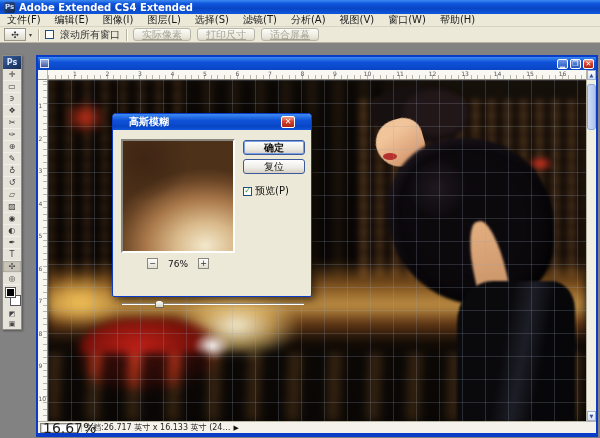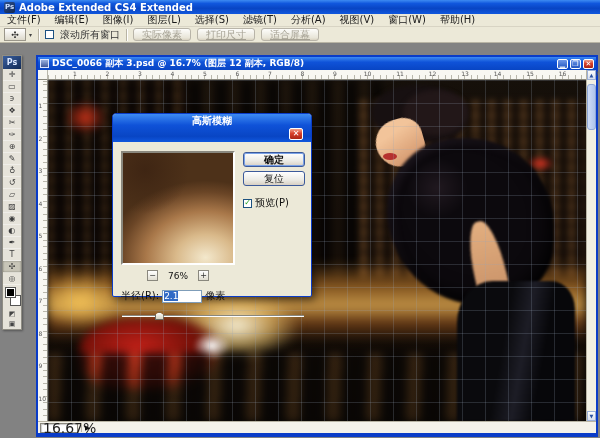--- a/index.html
+++ b/index.html
@@ -130,23 +130,23 @@
     border-top:1px solid #b8b4a4; display:flex; align-items:center; font-size:8px; color:#222; gap:3px; padding:0 2px; }
   .zoom-box { width:38px; height:10px; background:#fff; border:1px solid #8a887e; box-shadow:inset 1px 1px 1px #ccc;
     font-size:14px; padding:0 2px; line-height:9px; }
   .sb-sep { width:1px; height:9px; background:#b8b4a4; }
   .sb-doc { white-space:nowrap; overflow:hidden; max-width:200px; }
   .sb-arrow { font-size:7px; color:#111; }
 
   
   .dialog { position:absolute; left:112px; top:113px; width:200px; height:184px; background:#ece9d8;
     border:1px solid #0a3cc8; border-radius:4px 4px 2px 2px; box-shadow:3px 3px 8px rgba(0,0,0,.55); z-index:10; }
-  .dlg-titlebar { height:28px; border-radius:3px 3px 0 0;
+  .dlg-titlebar { height:16px; border-radius:3px 3px 0 0;
     background:linear-gradient(180deg,#3d8bf2,#0f52d8 40%,#0845c4 80%,#1057dd);
-    color:#fff; font-size:10px; font-weight:bold; display:flex; align-items:center; padding:0 8px;flex-direction:column; }
+    color:#fff; font-size:10px; font-weight:bold; display:flex; align-items:center; padding:0 16px; }
   .dlg-close { margin-left:auto; width:14px; height:12px; border:1px solid #fff; border-radius:2px;
     background:linear-gradient(#f0a089,#d8402a 45%,#aa2515); color:#fff; font-size:8px; line-height:10px; text-align:center; font-weight:bold; }
   .dlg-body { position:relative; height:167px; font-size:10px; color:#111; }
   .preview-frame { position:absolute; left:8px; top:9px; width:114px; height:114px;
     border-top:2px solid #8a887e; border-left:2px solid #8a887e; border-bottom:2px solid #fff; border-right:2px solid #fff; background:#000; overflow:hidden; }
   .preview-img { position:absolute; inset:0;
     background:radial-gradient(90% 70% at 75% 95%,#f3e8cc 0%,#d9b98a 30%,#a9784a 60%,#6a4526 85%,#4d3119 100%);
   }
   .preview-img::after { content:""; position:absolute; left:-20%; top:-25%; width:80%; height:80%;
     background:radial-gradient(closest-side,rgba(60,35,18,.85),rgba(60,35,18,0)); }
@@ -230,21 +230,20 @@
     <span class="sw sw-bg"></span>
     <span class="sw sw-fg"></span>
   </div>
   <div class="tb-mini">◩</div>
   <div class="tb-mini">▣</div>
 </div>
 
 <div class="docwin">
   <div class="doc-titlebar">
     <span class="doc-ico"></span>
-    <span class="doc-title">DSC_0066 副本 3.psd @ 16.7% (图层 12 副本, RGB/8)</span>
     <span class="doc-btns">
       <span class="doc-btn">▁</span>
       <span class="doc-btn">❐</span>
       <span class="doc-btn close">✕</span>
     </span>
   </div>
 
   <div class="ruler-corner"></div>
   <div class="ruler-h" id="rulerH">
       <span style="left: 37px;">1</span>
@@ -306,20 +305,21 @@
 
   <div class="vscroll">
     <div class="vs-btn">▲</div>
     <div class="vs-thumb"></div>
     <div class="vs-btn" style="margin-top:auto">▼</div>
   </div>
 
   <div class="statusbar">
     <span class="zoom-box">16.67%</span>
     <span class="sb-sep"></span>
+    <span class="sb-doc">文档:26.717 英寸 x 16.133 英寸 (24…</span>
     <span class="sb-arrow">▶</span>
   </div>
 </div>
 
 <div class="dialog">
   <div class="dlg-titlebar">
     <span>高斯模糊</span>
     <span class="dlg-close">✕</span>
   </div>
   <div class="dlg-body">
@@ -330,23 +330,18 @@
       <span class="zr-btn">−</span>
       <span class="zr-val">76%</span>
       <span class="zr-btn">+</span>
     </div>
     <button class="dlg-btn ok">确定</button>
     <button class="dlg-btn reset">复位</button>
     <div class="dlg-checkrow">
       <span class="xp-check">✓</span>
       <span>预览(P)</span>
     </div>
-    <div class="radius-row">
-      <span>半径(R):</span>
-      <span class="radius-input"><b>2.1</b></span>
-      <span>像素</span>
-    </div>
     <div class="slider">
       <div class="slider-track"></div>
       <div class="slider-thumb"></div>
     </div>
   </div>
 </div>
 
 </body></html>

